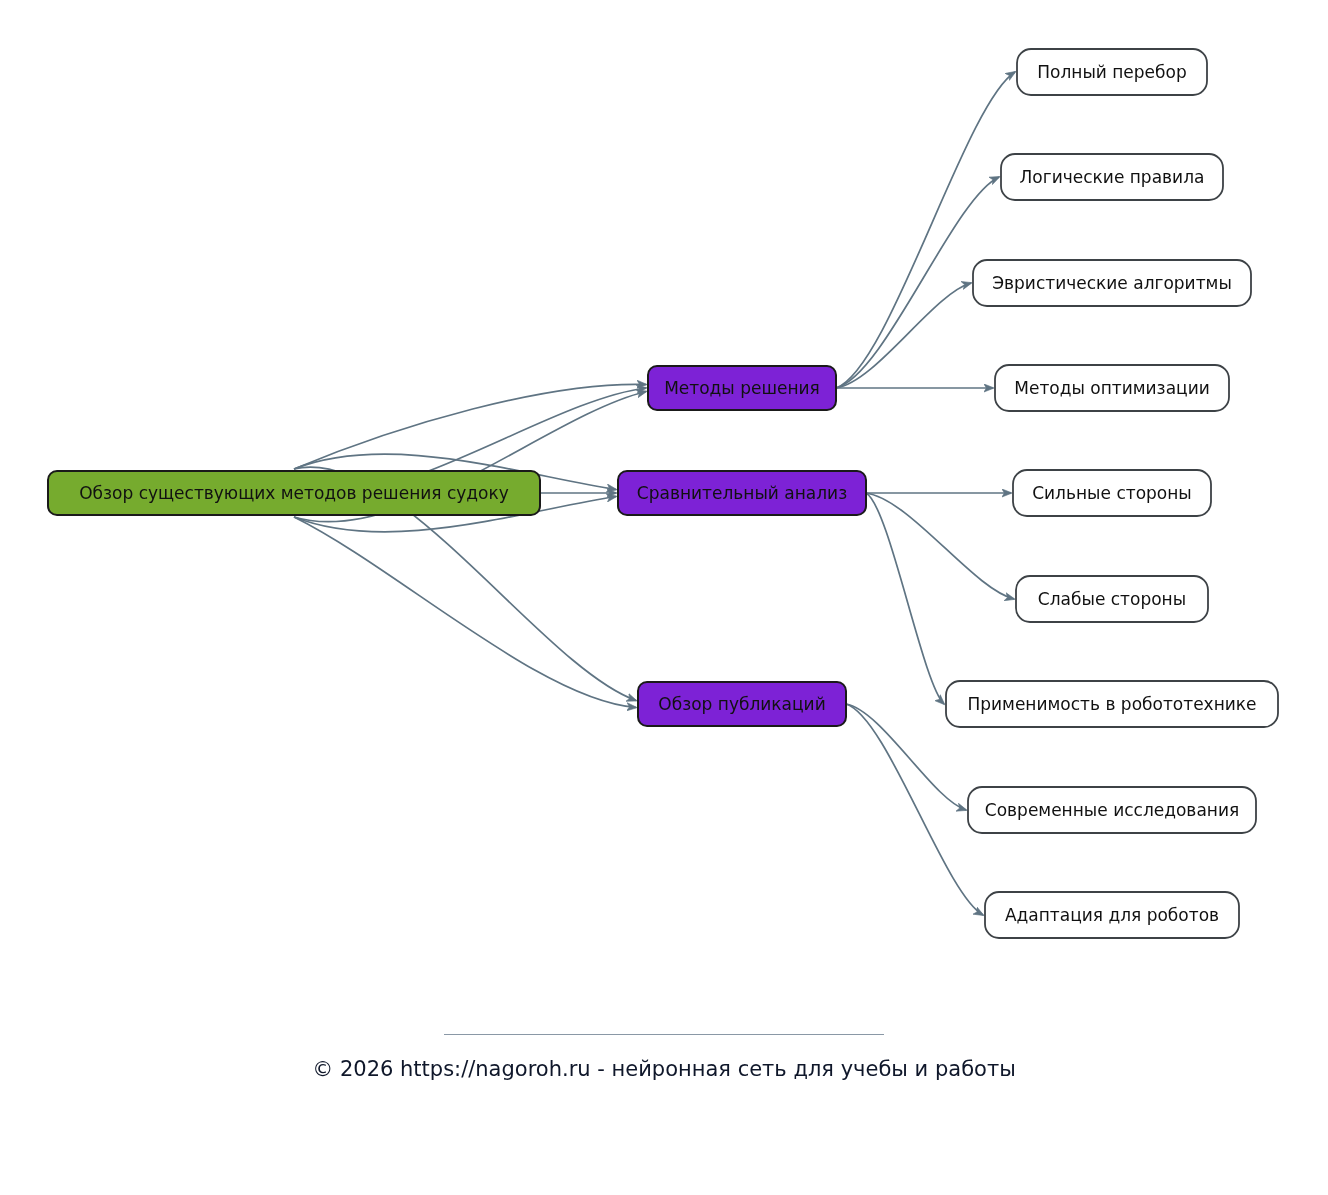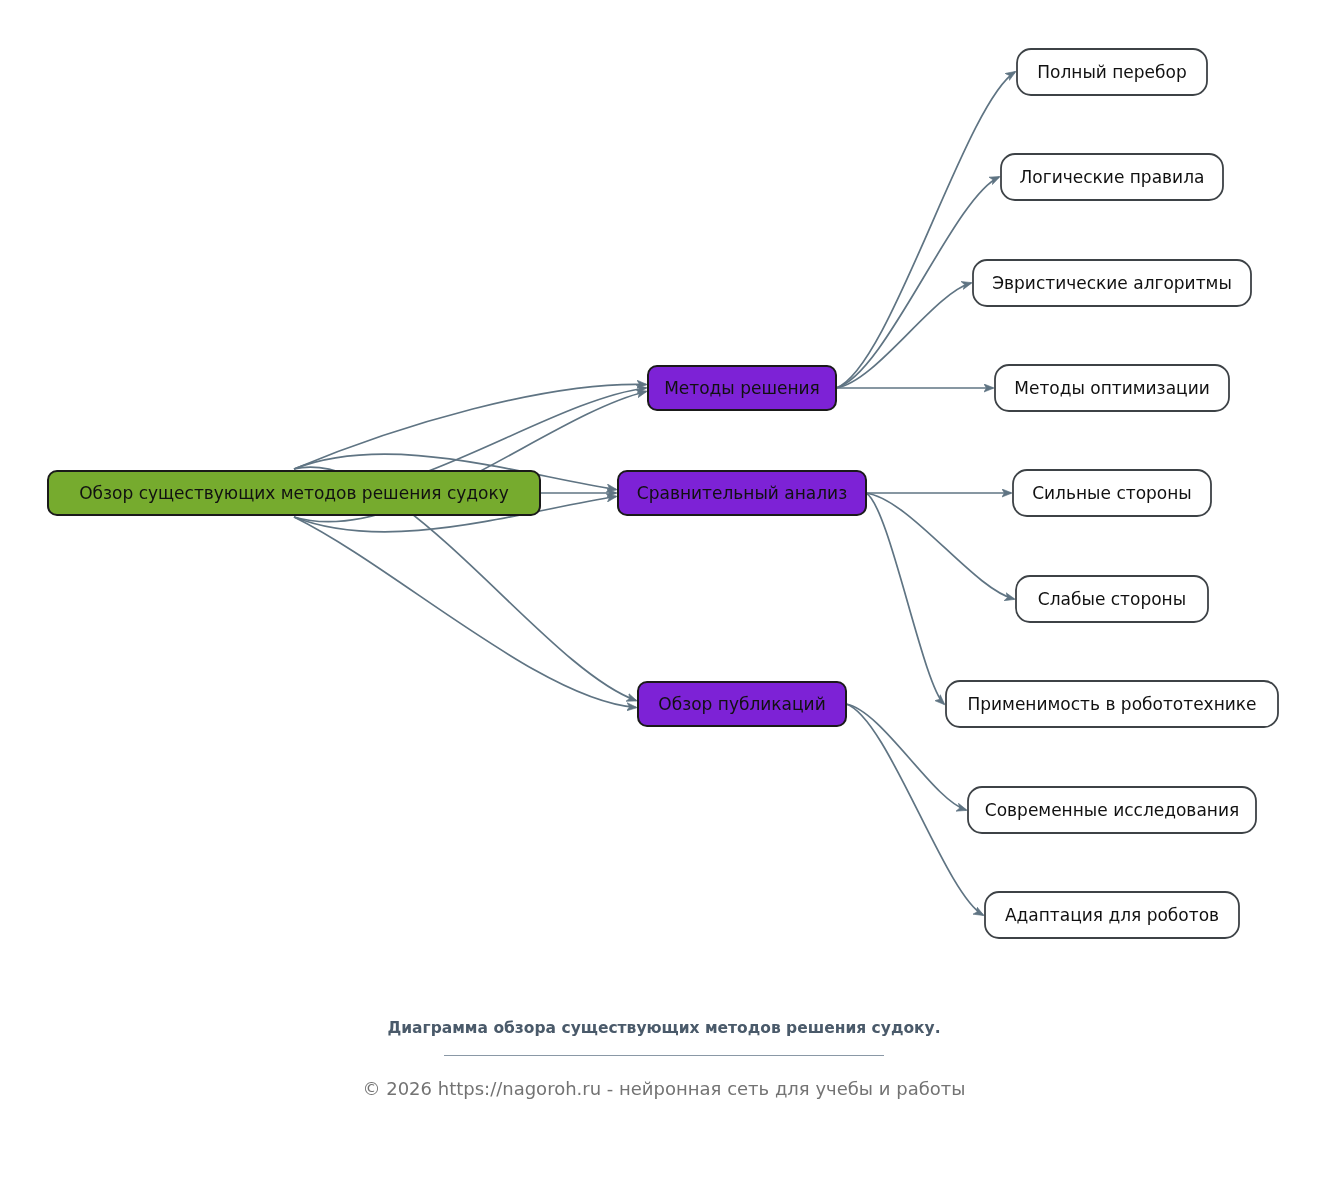--- a/index.html
+++ b/index.html
@@ -80,22 +80,22 @@
     margin: 0 auto;
   }
   .caption-rule {
     width: 440px;
     height: 0;
     margin: 16px auto 0 auto;
     border-top: 1.5px solid #8a98a6;
   }
   .footer-text {
     font-family: "DejaVu Sans", sans-serif;
-    font-size: 18px;
-    color: #737373;
+    font-size: 21px;
+    color: #0f172a;
     margin-top: 22px;
   }
 </style>
 </head>
 <body>
 
 <div id="diagram-root">
 
   <svg id="graph" viewBox="0 0 1328 1195">
     <defs>
@@ -173,18 +173,17 @@
           <text x="1112" y="811" class="node-label">Современные исследования</text>
         </g>
         <g>
           <rect x="985" y="892" width="254" height="46" rx="14" ry="14" class="node-shape-leaf"></rect>
           <text x="1112" y="916" class="node-label">Адаптация для роботов</text>
         </g>
       </g>
   </svg>
 
   <div class="caption-block">
-    <div class="caption-title">Диаграмма обзора существующих методов решения судоку.</div>
     <div class="caption-rule"></div>
     <div class="footer-text">© 2026 https://nagoroh.ru - нейронная сеть для учебы и работы</div>
   </div>
 
 </div>
 
 </body></html>

